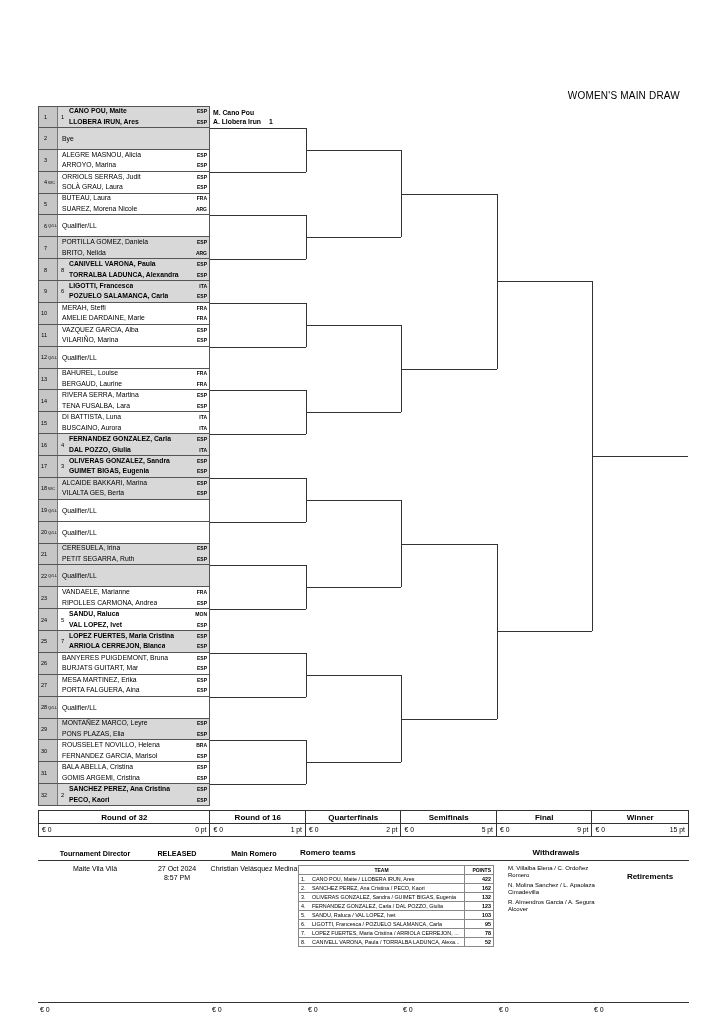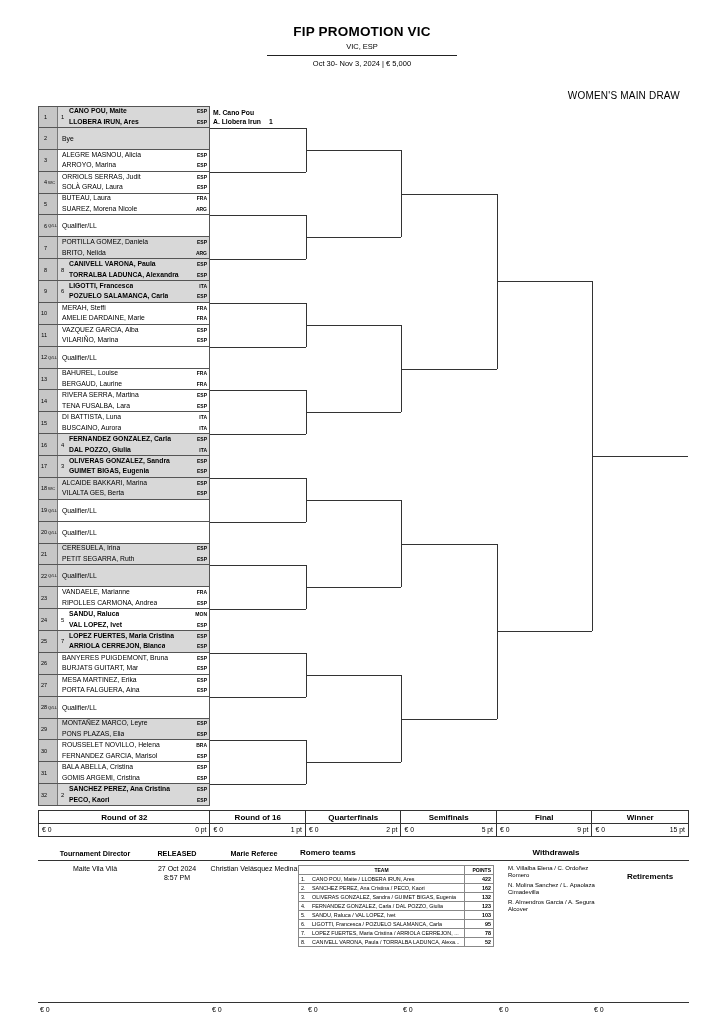--- a/index.html
+++ b/index.html
@@ -69,26 +69,20 @@
   .rt-block{position:absolute;top:872px;left:610px;width:80px}
   .prize-line{position:absolute;top:1002px;left:38px;width:651px;border-top:1px solid #333}
   .prize{position:absolute;top:1006px;font-size:7px}
 </style>
 </head>
 <body>
 
 <div class="page">
 
 
-  <div class="title-block">
-    <div class="event-title">FIP PROMOTION VIC</div>
-    <div class="event-sub">VIC, ESP</div>
-    <div class="title-rule"></div>
-    <div class="event-dates">Oct 30- Nov 3, 2024  |  € 5,000</div>
-  </div>
 
   <div class="draw-title">WOMEN'S MAIN DRAW</div>
 
   <div class="rounds-bar" id="rounds-bar">
       <div class="rcol" style="width: 172px;">
         <div class="rname">Round of 32</div>
         <div class="rvals">
           <span>€ 0</span>
           <span>0 pt</span>
         </div>
@@ -139,21 +133,21 @@
 
   <div class="fblock block-rel">
     <div class="fhead">RELEASED</div>
     <div class="fbody">
       <div>27 Oct 2024</div>
       <div>8:57 PM</div>
     </div>
   </div>
 
   <div class="fblock block-ref">
-    <div class="fhead">Marie Referee</div>
+    <div class="fhead">Main Romero</div>
     <div class="fbody">Christian Velásquez Medina</div>
   </div>
 
   <div class="seeded-block">
     <div class="fhead seeded-head">Romero teams</div>
     <table class="seeded-table">
       <thead>
         <tr>
           <th class="st" colspan="2">TEAM</th>
           <th class="sp">POINTS</th>

